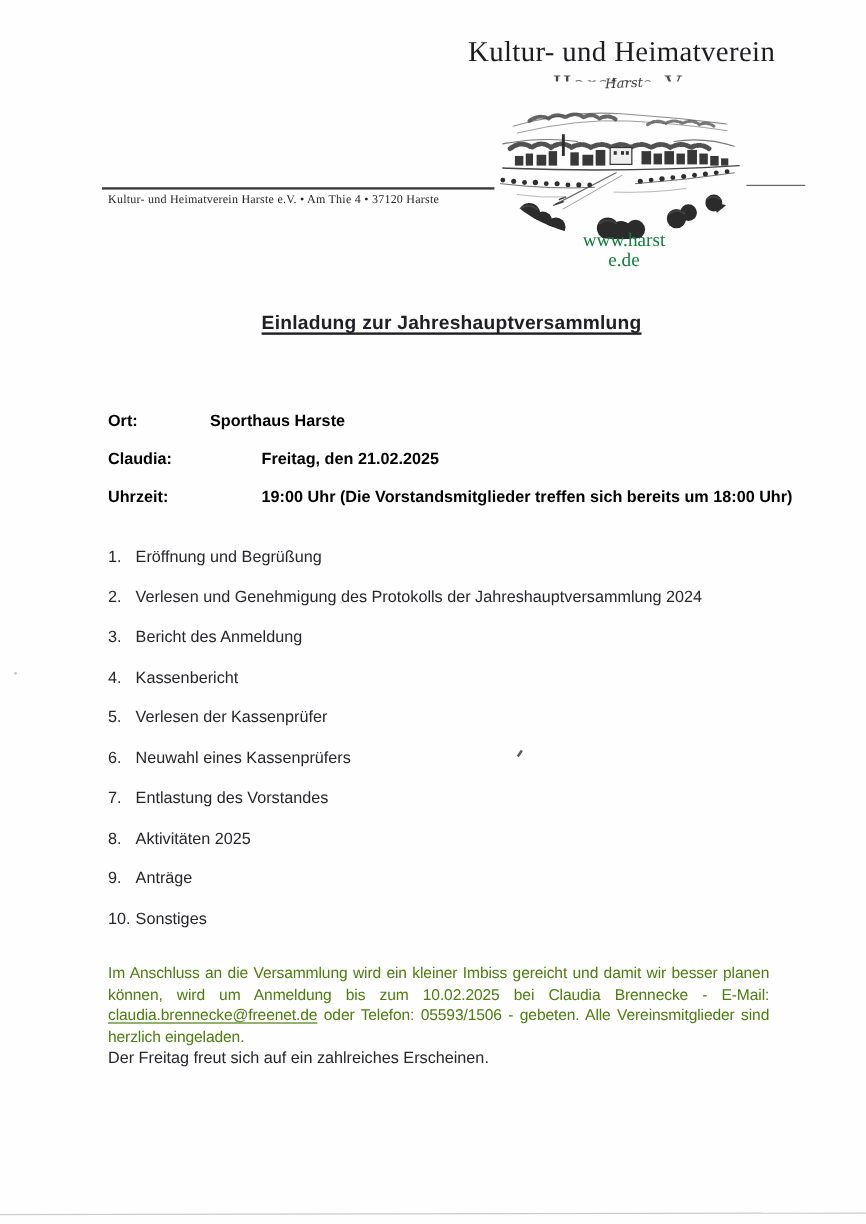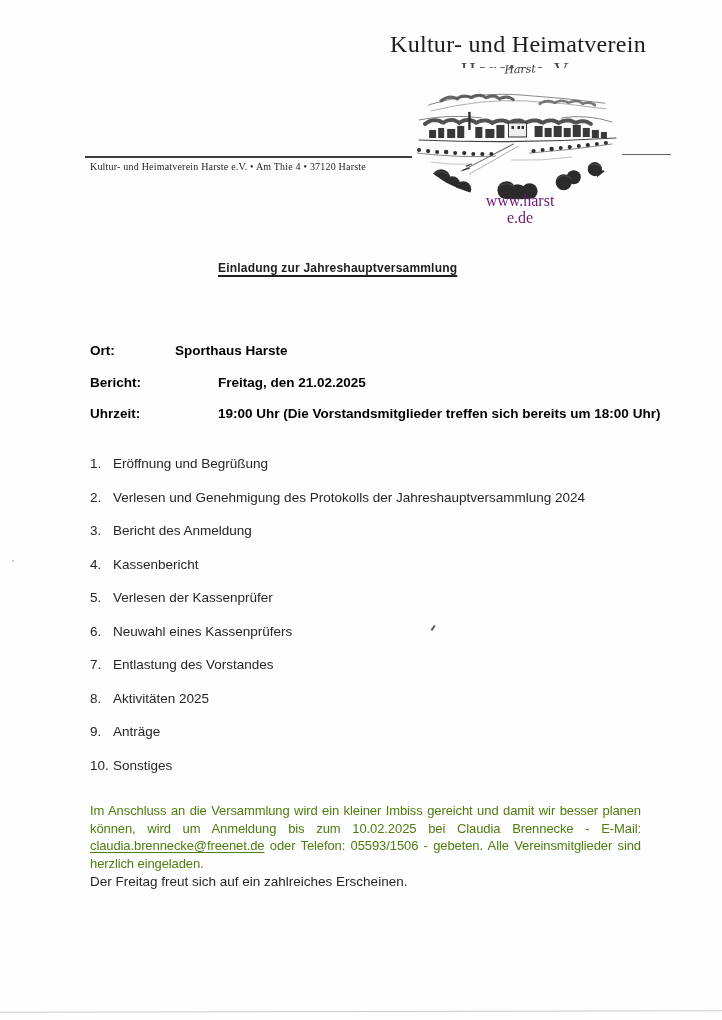--- a/index.html
+++ b/index.html
@@ -26,26 +26,26 @@
   .engraving{position:absolute;left:411px;top:73px;width:214px;height:130px;}
   .rule-left{position:absolute;left:85px;top:156px;width:327px;height:1.5px;background:#3d3d3d;}
   .rule-right{position:absolute;left:622px;top:154px;width:49px;height:1.2px;background:#616161;}
   .address-line{
     position:absolute;left:90px;top:161px;
     font-family:"Liberation Serif",serif;font-size:10px;letter-spacing:.2px;color:#1f1f22;
     white-space:nowrap;
   }
   .website{
     position:absolute;left:478px;top:193px;width:84px;text-align:center;
-    font-family:"Liberation Serif",serif;font-size:16px;line-height:16.5px;color:#701a75;
+    font-family:"Liberation Serif",serif;font-size:16px;line-height:16.5px;color:#15803d;
   }
   
   .doc-title{
     position:absolute;left:218px;top:261px;margin:0;
-    font-size:12px;font-weight:bold;color:#202024;letter-spacing:.2px;
+    font-size:16px;font-weight:bold;color:#202024;letter-spacing:.2px;
     text-decoration:underline;text-decoration-thickness:1.5px;text-underline-offset:3px;
     white-space:nowrap;
   }
   .detail-row{position:absolute;left:90px;font-size:13.5px;font-weight:bold;white-space:nowrap;color:#000000;}
   .detail-row .lbl{display:inline-block;}
   .row-ort{top:343px;}   .row-ort .lbl{width:85px;}
   .row-termin{top:375px;}.row-termin .lbl{width:128px;}
   .row-uhrzeit{top:406px;}.row-uhrzeit .lbl{width:128px;}
   .agenda{position:absolute;left:90px;top:456px;width:600px;}
   .agenda-row{display:flex;height:18px;margin-bottom:15.5px;font-size:13.5px;color:#26262a;}
@@ -172,21 +172,21 @@
     <div>www.harst</div>
     <div>e.de</div>
   </div>
 
   <h1 class="doc-title">Einladung zur Jahreshauptversammlung</h1>
 
   <div class="detail-row row-ort">
     <span class="lbl">Ort:</span><span>Sporthaus Harste</span>
   </div>
   <div class="detail-row row-termin">
-    <span class="lbl">Bericht:</span><span>Freitag, den 21.02.2025</span>
+    <span class="lbl">Claudia:</span><span>Freitag, den 21.02.2025</span>
   </div>
   <div class="detail-row row-uhrzeit">
     <span class="lbl">Uhrzeit:</span><span>19:00 Uhr (Die Vorstandsmitglieder treffen sich bereits um 18:00 Uhr)</span>
   </div>
 
   <div class="agenda">
     <div class="agenda-row">
         <span class="num">1.</span>
         <span>Eröffnung und Begrüßung</span>
       </div>

